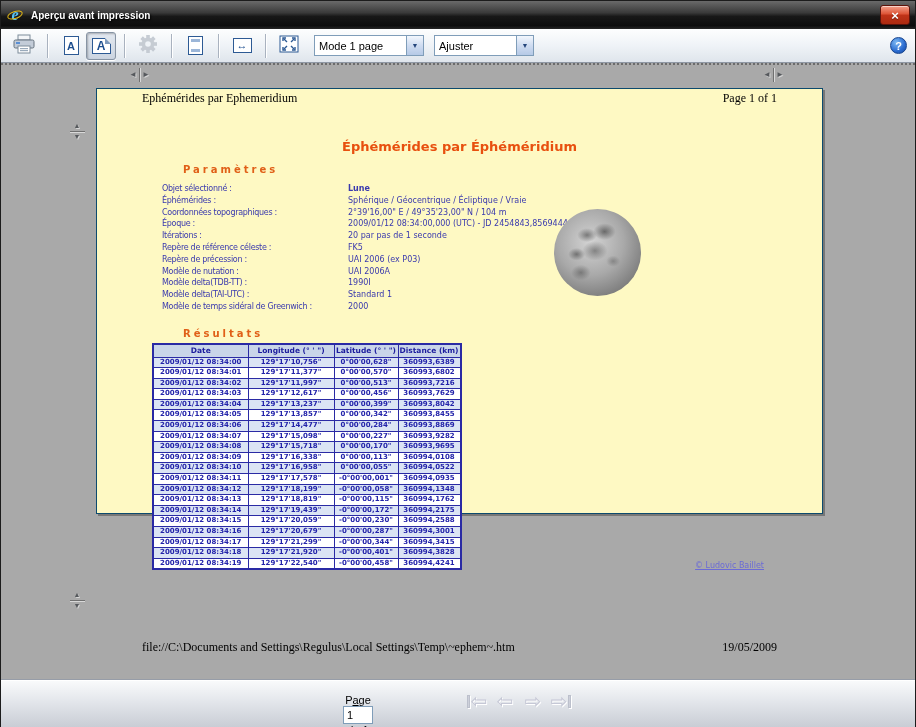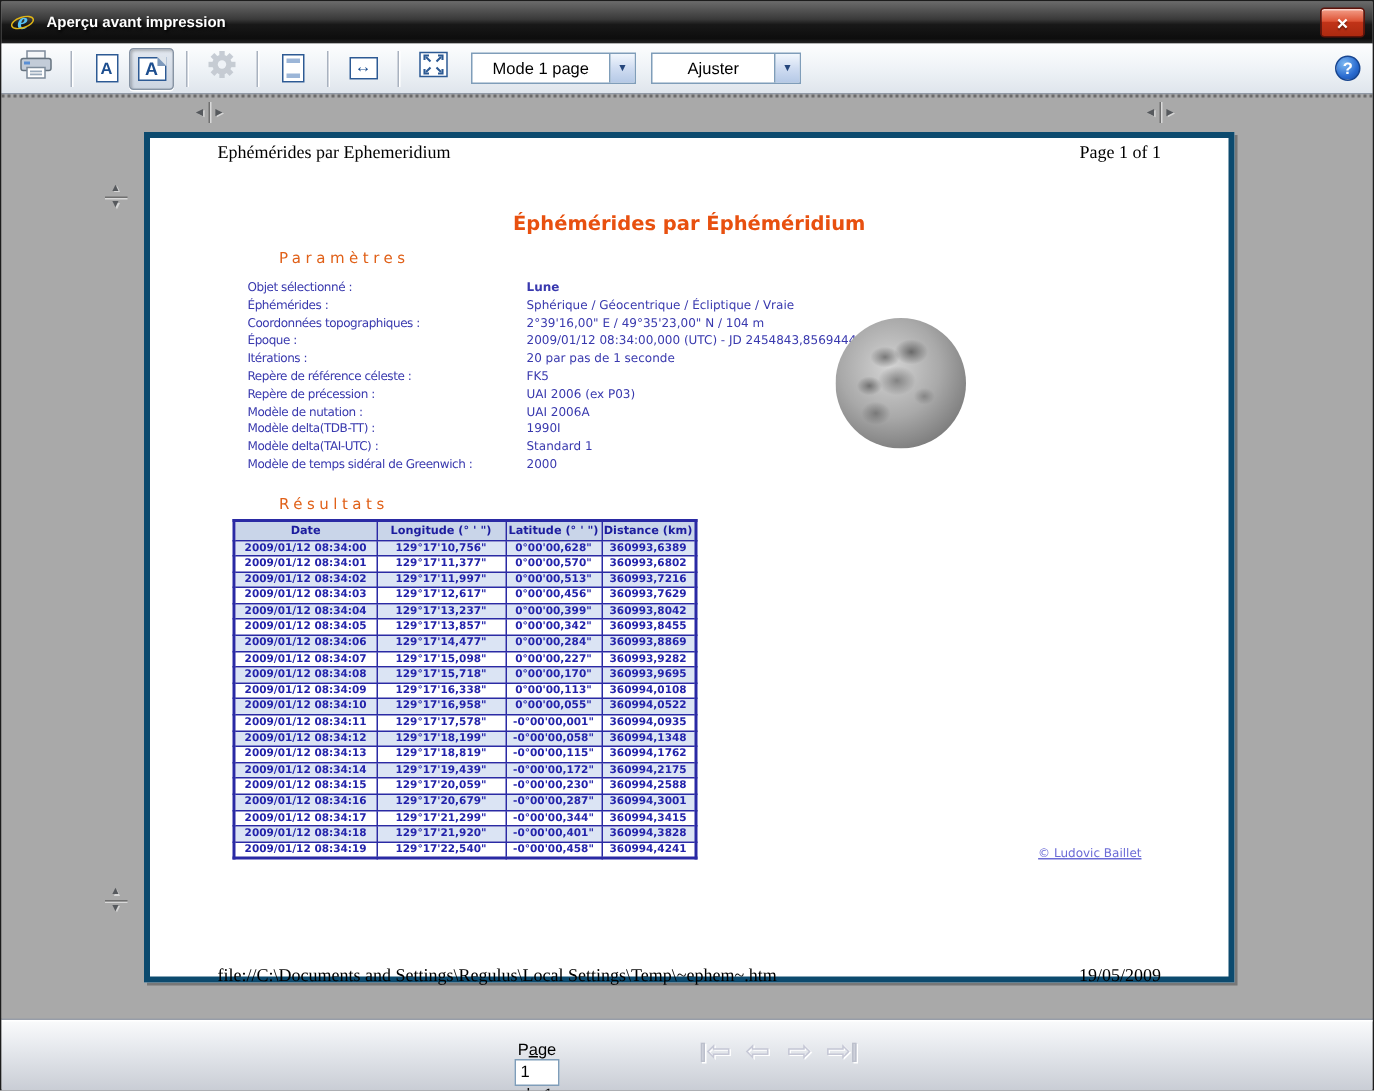--- a/index.html
+++ b/index.html
@@ -59,21 +59,21 @@
   .hf-icon { width:15px; height:19px; background:#fff; border:1px solid #2d5a94; position:relative; }
   .hf-icon::before { content:""; position:absolute; top:2px; left:2px; right:2px; height:3px; background:#9cb6d8; }
   .hf-icon::after  { content:""; position:absolute; bottom:2px; left:2px; right:2px; height:3px; background:#9cb6d8; }
   .fw-icon { width:19px; height:15px; background:#fff; border:1px solid #2d5a94;
     display:flex; align-items:center; justify-content:center;
     color:#1d4e8f; font-weight:bold; font-size:11px; line-height:11px; }
   .gear-disabled svg { opacity:.95; }
 
   .combo {
     display:flex; align-items:center; height:21px; background:#fff;
-    border:1px solid #7f9db9; margin-left:10px; flex:0 0 auto;text-align:center;
+    border:1px solid #7f9db9; margin-left:10px; flex:0 0 auto;
   }
   .combo-text { flex:1; font-size:11px; color:#000; padding:0 4px; white-space:nowrap; overflow:hidden; }
   .combo-arrow {
     width:17px; height:19px; display:flex; align-items:center; justify-content:center;
     border-left:1px solid #7f9db9; font-size:7px; color:#25467c;
     background:linear-gradient(#f2f7fd, #cfdcf1 50%, #b5c9e6);
   }
   .help-btn {
     margin-left:auto; width:17px; height:17px; border-radius:50%;
     border:1px solid #17448e; color:#fff; font-weight:bold; font-size:11px;
@@ -87,30 +87,30 @@
     border-top:2px dotted #6b6b6b;
   }
   .h-handle { position:absolute; top:3px; display:flex; align-items:center;
     color:#56595d; font-size:8px; line-height:8px; text-shadow:1px 1px 0 #d6d6d6; }
   .h-handle .vline { width:1px; height:14px; background:#707070; box-shadow:1px 0 0 #d9d9d9; margin:0 2px; }
   .v-handle { position:absolute; left:66px; width:20px; text-align:center;
     color:#56595d; font-size:7px; line-height:6px; text-shadow:1px 1px 0 #d6d6d6; }
   .v-handle .hline { width:15px; height:1px; background:#707070; box-shadow:0 1px 0 #d9d9d9; margin:2px auto; }
 
   .page {
-    position:absolute; left:95px; top:23px; width:727px; height:567px;
-    background:#ffffff; border:4px solid #0c4a6e; box-shadow:2px 2px 0 #777;
+    position:absolute; left:95px; top:23px; width:727px; height:426px;
+    background:#fef9c3; border:1px solid #0c4a6e; box-shadow:2px 2px 0 #777;
     font-family:"DejaVu Sans", sans-serif;
   }
   .doc-header { position:absolute; top:2px; left:45px; right:45px;
     display:flex; justify-content:space-between;
     font-family:"Liberation Serif", serif; font-size:12px; color:#000; }
   .doc-title { position:absolute; top:50px; left:0; right:0; text-align:center;
     font-size:13px; font-weight:bold; color:#e8500f; }
-  .section-heading { position:absolute; left:53px; font-size:10px; font-weight:normal;
+  .section-heading { position:absolute; left:53px; font-size:10px; font-weight:bold;
     letter-spacing:3px; color:#e06018;padding-left:33px; }
   .heading-params { top:75px; }
   .heading-results { top:239px; }
 
   .params-list { position:absolute; left:65px; top:95px; width:400px; }
   .prow { position:relative; height:11.8px; font-size:8px; color:#3939ae; white-space:nowrap; }
   .plabel { letter-spacing:-0.3px; }
   .pvalue { position:absolute; left:160px; top:0;padding-left:26px; }
   .pvalue.bold { font-weight:bold; }
 

